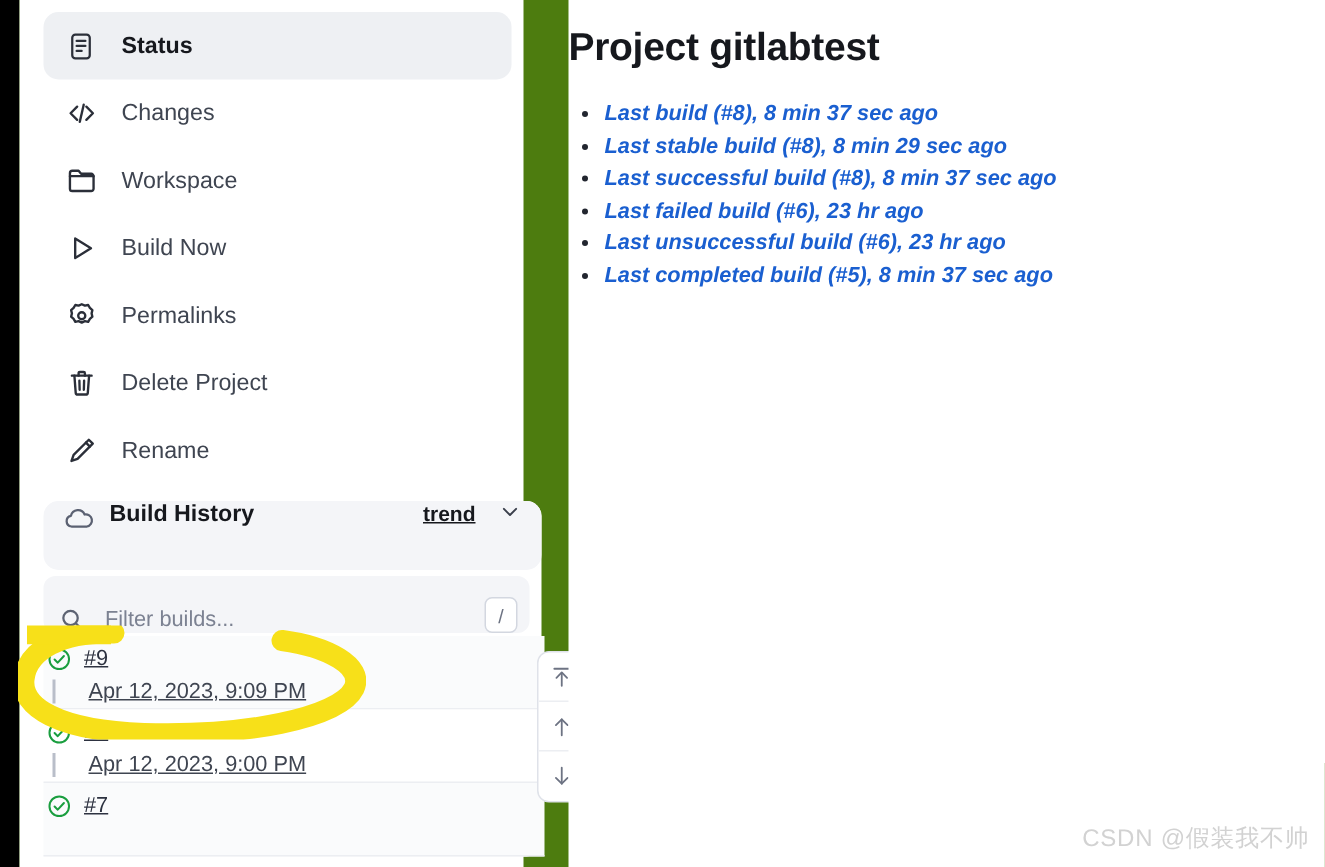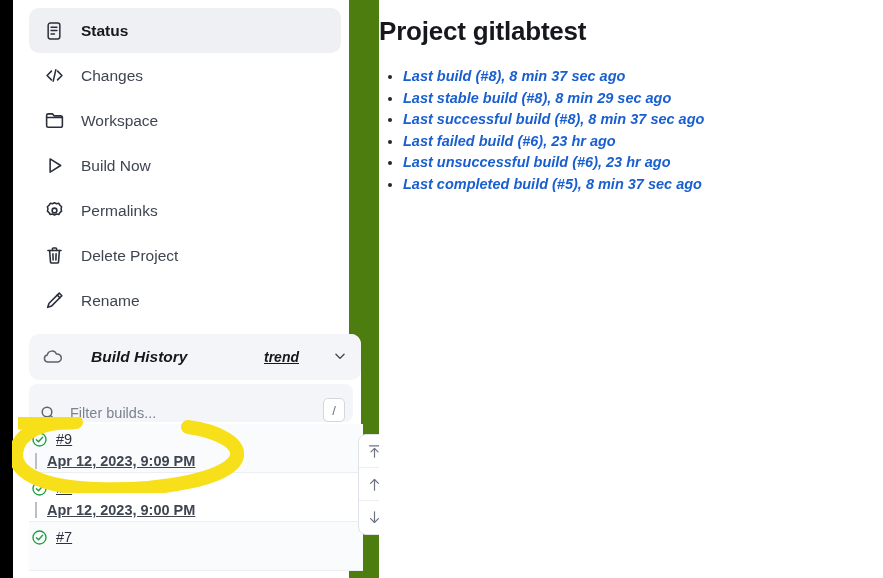--- a/index.html
+++ b/index.html
@@ -67,27 +67,25 @@
   
   .bh-card {
     position: absolute;
     left: 16px; top: 334px;
     width: 332px;
     background: #ffffff;
     border-radius: 10px;
   }
   .bh-header {
     display: flex;
-    align-items: center;
     height: 46px;
     background: #f4f5f8;
     border-radius: 10px;
     padding: 0 14px 0 12px;
-    gap: 26px;
-    font-style: italic;
+    gap: 8px;
   }
   .bh-cloud { width: 24px; height: 24px; color: #5b6172; flex:0 0 24px;}
   .bh-title {
     font-size: 15.5px;
     font-weight: bold;
     color: #16181d;
     flex: 1 1 auto;
   }
   .bh-trend {
     font-size: 14px;
@@ -157,23 +155,24 @@
   .br-bottom {
     display: flex; align-items:center; gap: 10px;
     height: 22px; padding-left: 6px;
   }
   .br-bar {
     width: 2px; height: 16px; background: #b9bec9; flex: 0 0 2px;
   }
   .br-date {
     font-size: 14.5px;
     color: #3f4551;
-    font-weight: bold;
+    font-weight: normal;
     text-decoration: underline;
     cursor: pointer;
+    margin-left: 12px;
   }
 
   
   .scroll-stack {
     position: absolute;
     left: 345px; top: 434px;
     width: 32px;
     border: 1px solid #dfe2e9;
     border-radius: 8px;
     background: #ffffff;
@@ -450,14 +449,15 @@
 
   <svg class="highlight-oval" viewBox="0 0 232 76">
     <path d="M 64 5
              C 30 4, 6 16, 4 36
              C 2 54, 26 70, 84 72
              C 150 74, 214 62, 224 42
              C 231 27, 206 14, 176 10" fill="none" stroke="#f7e019" stroke-width="14" stroke-linecap="round" stroke-linejoin="round"></path>
     <path d="M 6 6 L 62 6" fill="none" stroke="#f7e019" stroke-width="13" stroke-linecap="butt"></path>
   </svg>
 
+  <div class="watermark">CSDN @假装我不帅</div>
 
 </div>
 
 </body></html>

